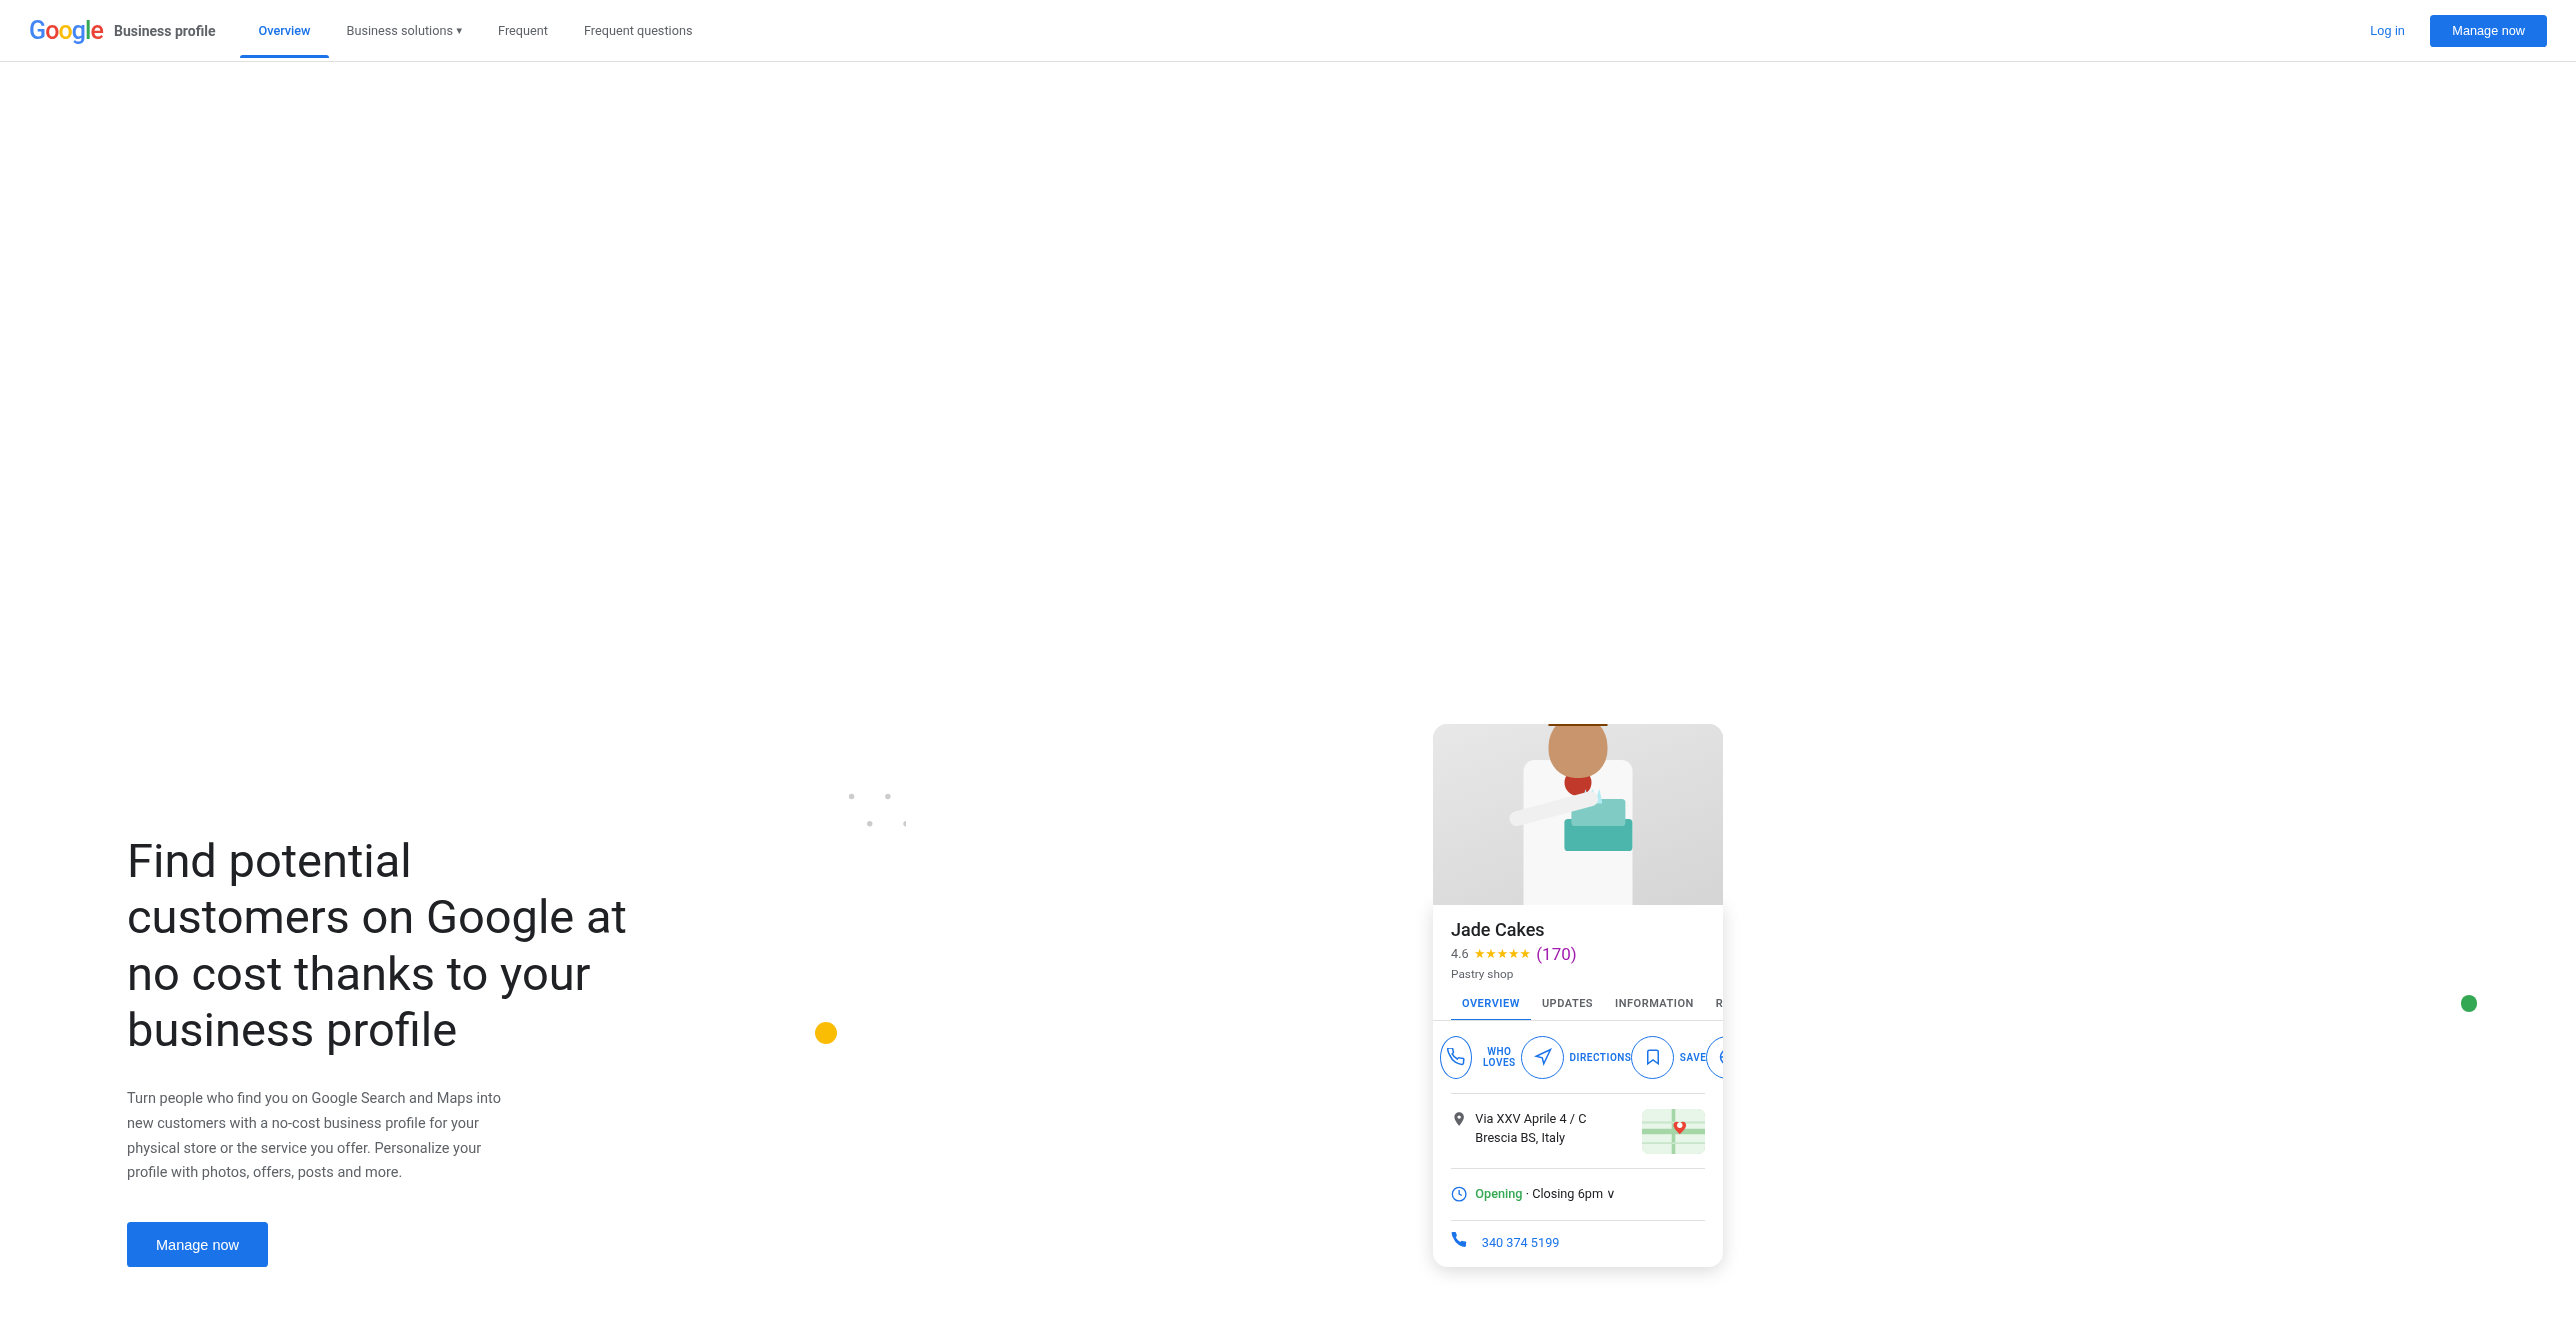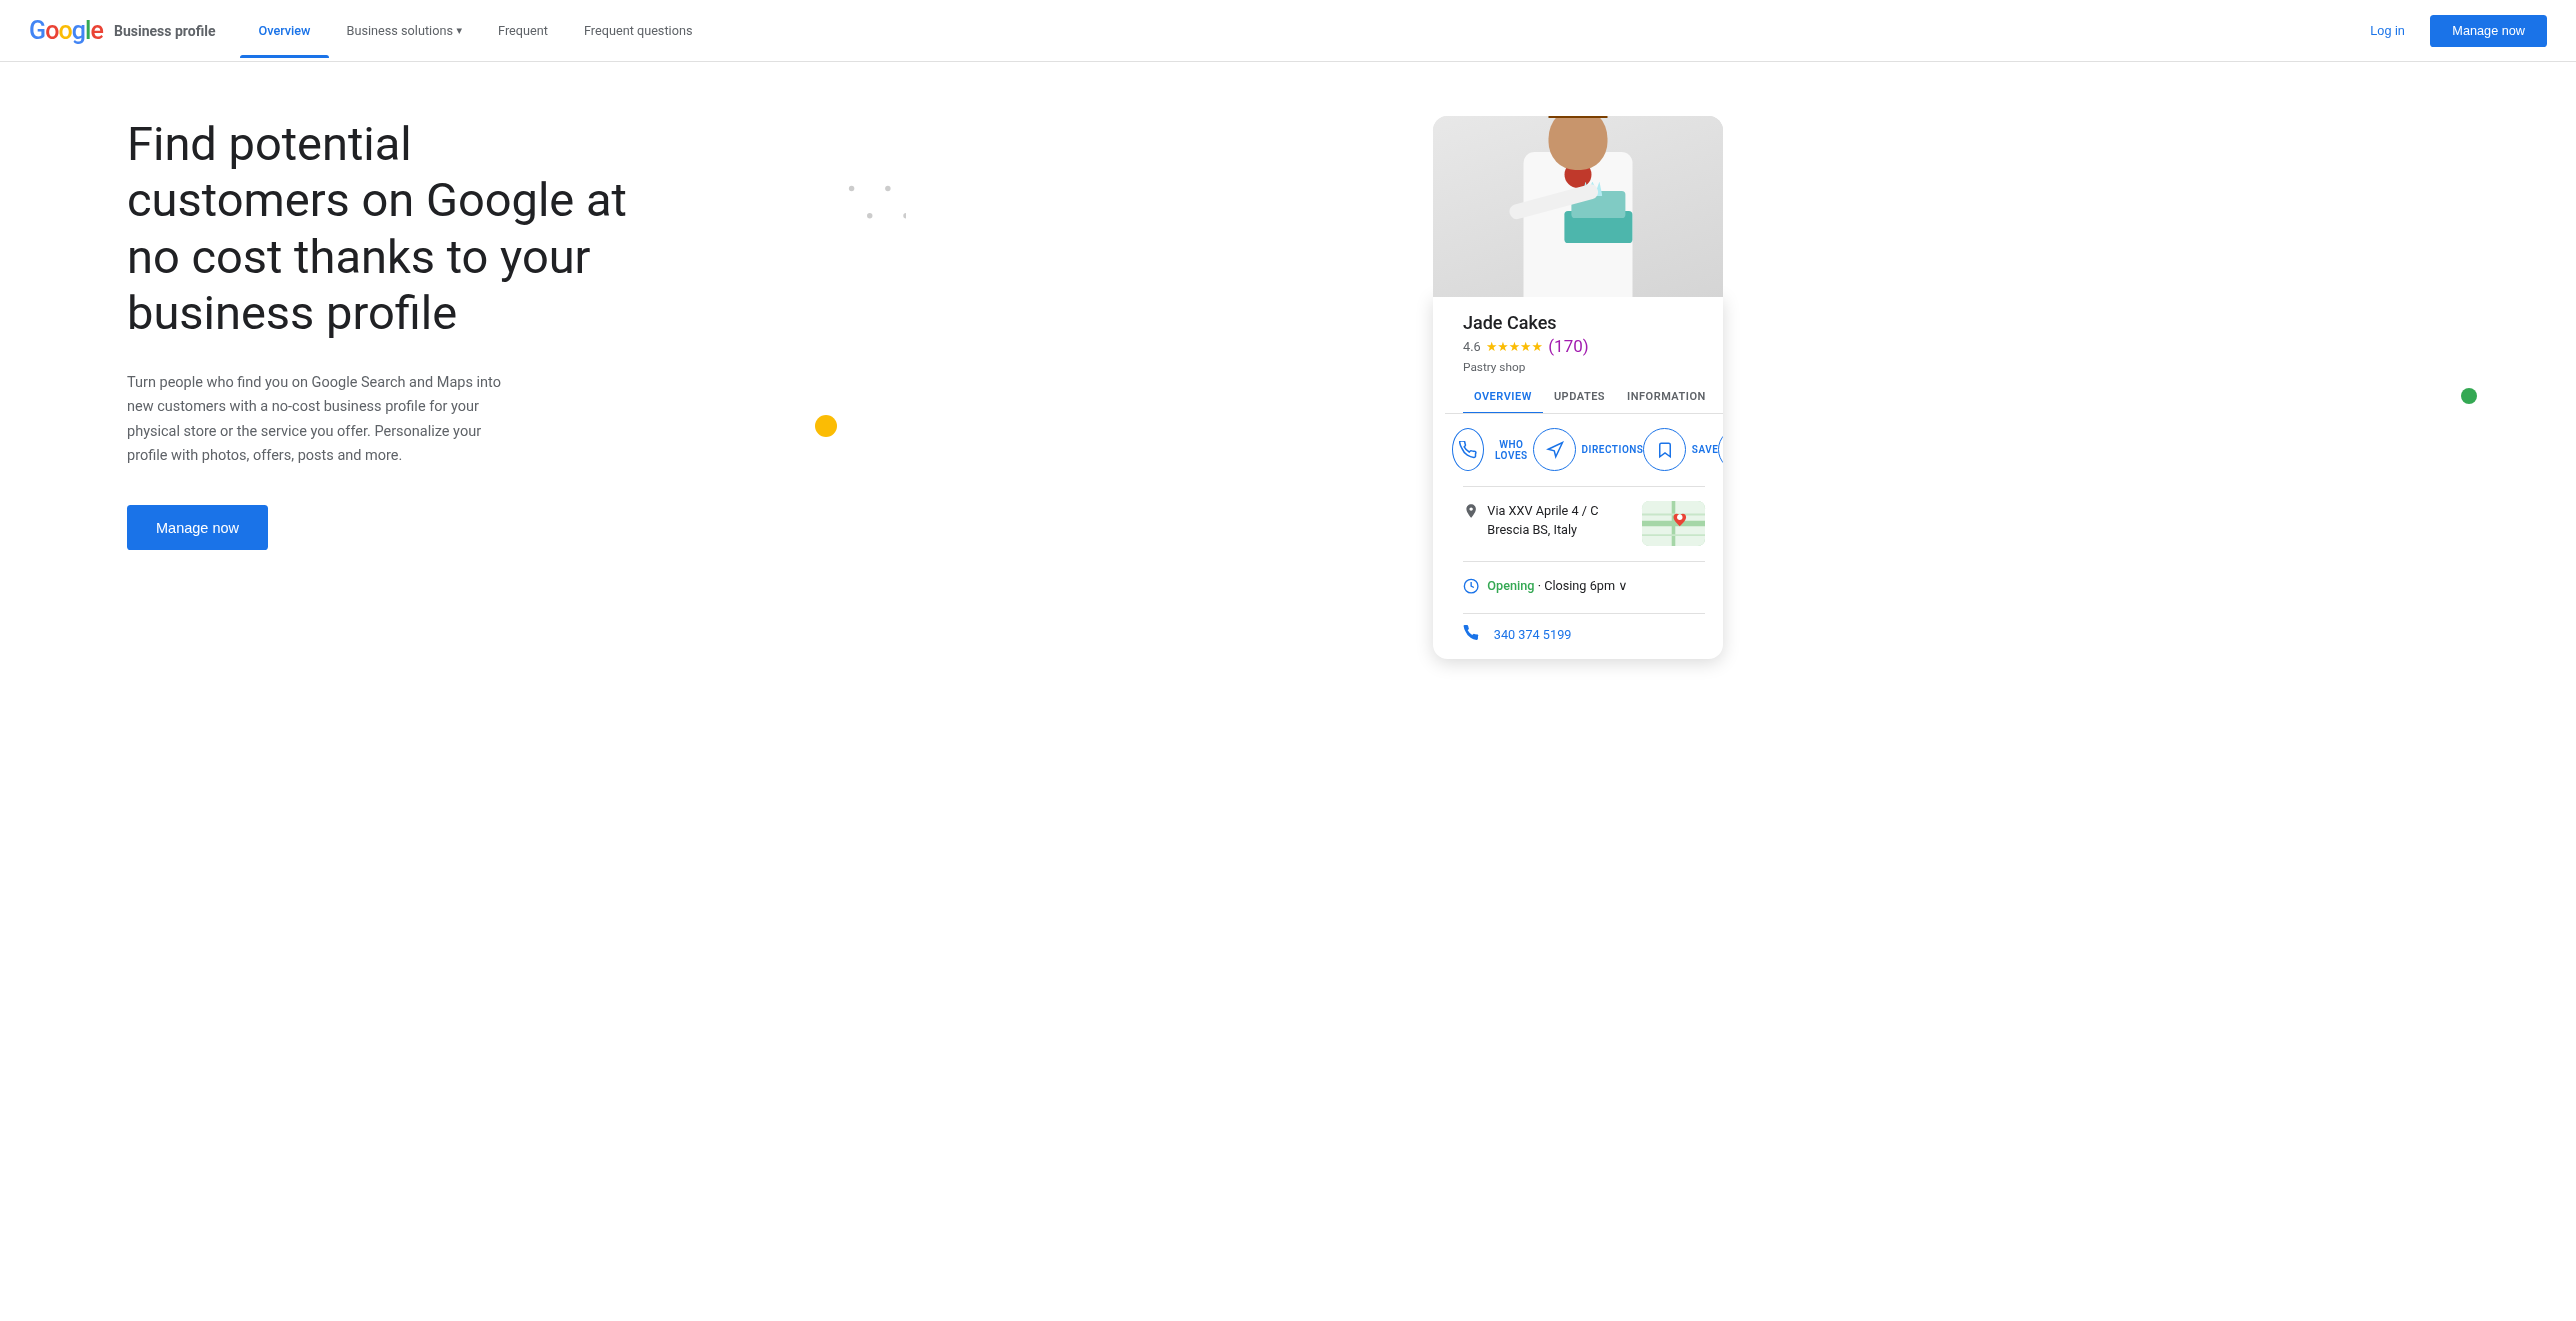--- a/index.html
+++ b/index.html
@@ -98,21 +98,21 @@
       border-radius: 3.6px;
       padding: 9px 22px;
       font-size: 12.7px;
       font-weight: 500;
       cursor: pointer;
     }
 
     
     .hero {
       display: flex;
-      align-items: flex-start;
+      align-items: flex-end;
       min-height: calc(100vh - 62px);
       padding: 54px 72px 54px 127px;
       position: relative;
       overflow: hidden;
     }
     .hero-left {
       flex: 1;
       max-width: 507px;
     }
     .hero-title {
@@ -165,21 +165,20 @@
       margin-left: 18px;
     }
 
     .business-card {
       background: #fff;
       border-radius: 0 0 14.5px 14.5px;
       box-shadow: 0 3.6px 18px rgba(0,0,0,0.15);
       width: 290px;
       margin-left: 18px;
       overflow: hidden;
-      padding-left: 12px;
     }
     .card-header {
       padding: 14.5px 18px 7.2px;
     }
     .card-name {
       font-size: 18px;
       font-weight: 500;
       color: #202124;
     }
     .card-rating {

